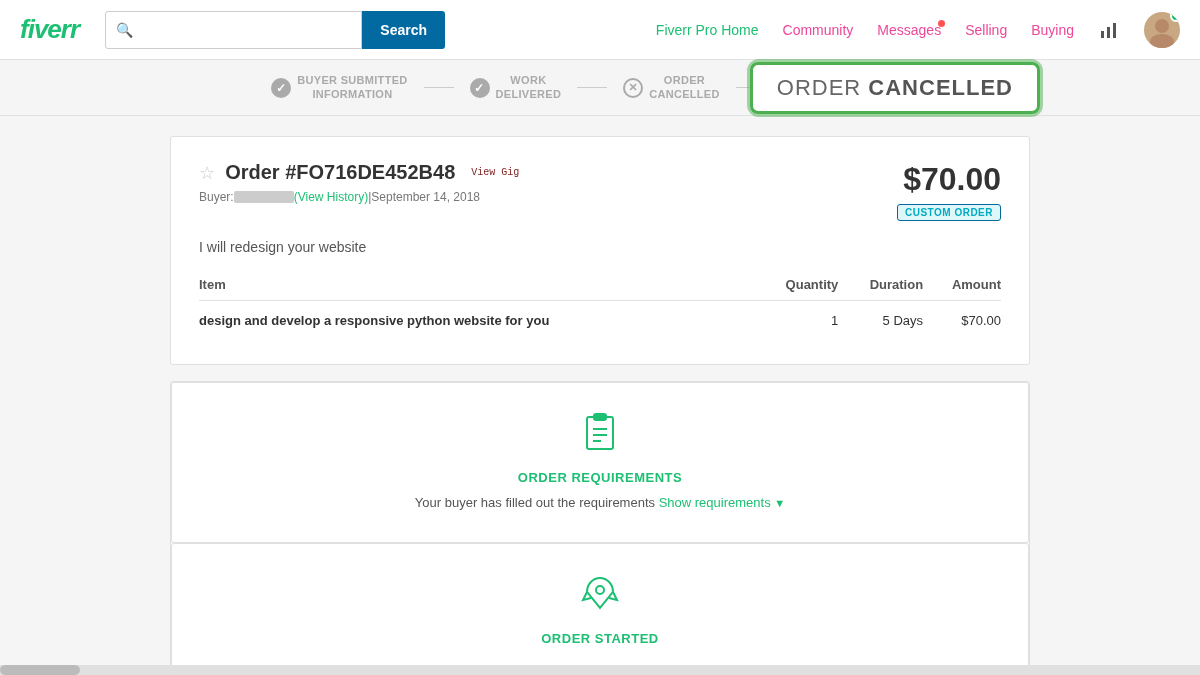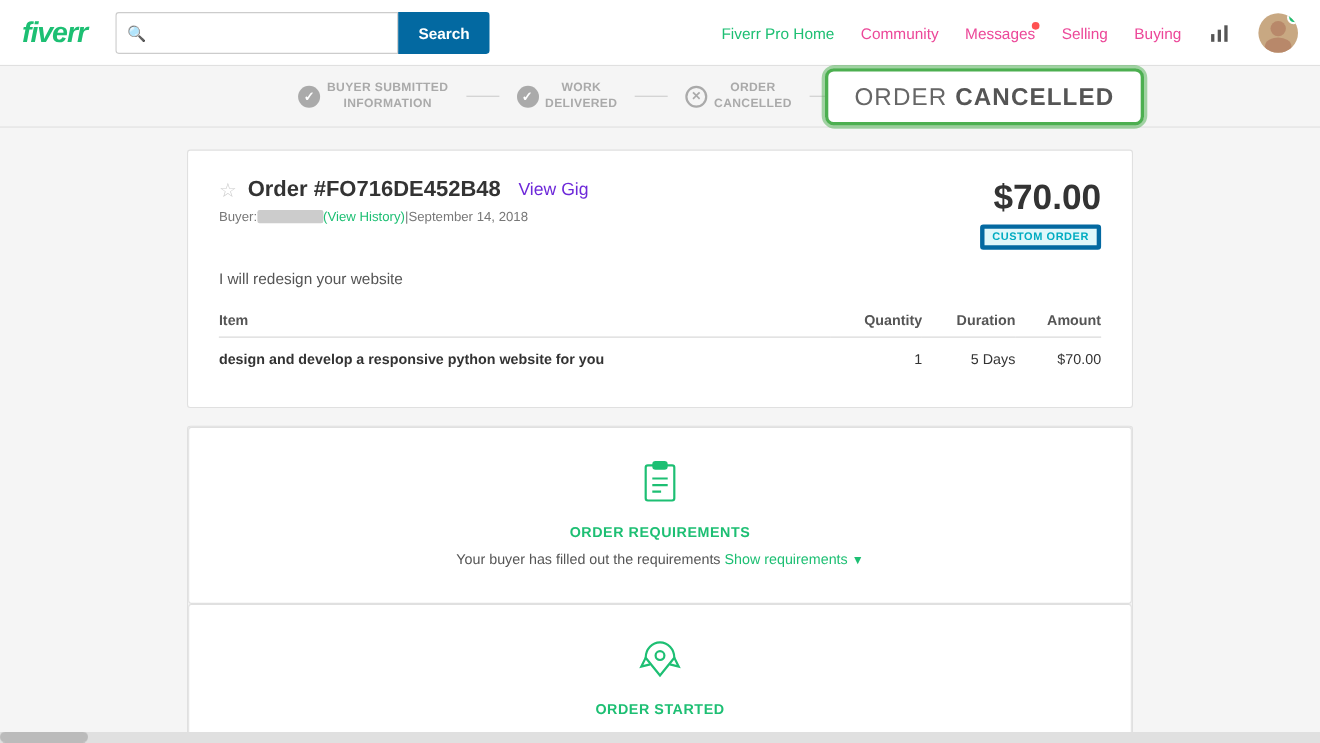--- a/index.html
+++ b/index.html
@@ -214,25 +214,26 @@
       align-items: center;
       gap: 10px;
     }
     .star-icon { color: #ccc; font-size: 18px; cursor: pointer; }
     .order-number {
       font-size: 20px;
       font-weight: 700;
       color: #333;
     }
     .view-gig-link {
-      font-size: 16px;
-      color: #6d28d9;
+      font-size: 10px;
+      color: #7f1d1d;
       cursor: pointer;
       text-decoration: none;
       margin-left: 6px;
+      font-family: Liberation Mono, monospace;
     }
     .order-meta {
       font-size: 12px;
       color: #777;
       margin-top: 6px;
       display: flex;
       align-items: center;
       gap: 0;
     }
     .buyer-name-blur {
@@ -249,21 +250,21 @@
     }
     .order-price {
       font-size: 32px;
       font-weight: 700;
       color: #333;
       text-align: right;
     }
     .custom-order-badge {
       background: #e0f7fa;
       color: #00acc1;
-      border: 4px solid #0369a1;
+      border: 1px solid #0369a1;
       border-radius: 3px;
       font-size: 10px;
       font-weight: 600;
       padding: 2px 7px;
       display: block;
       text-align: right;
       margin-top: 6px;
       letter-spacing: 0.5px;
     }
 

